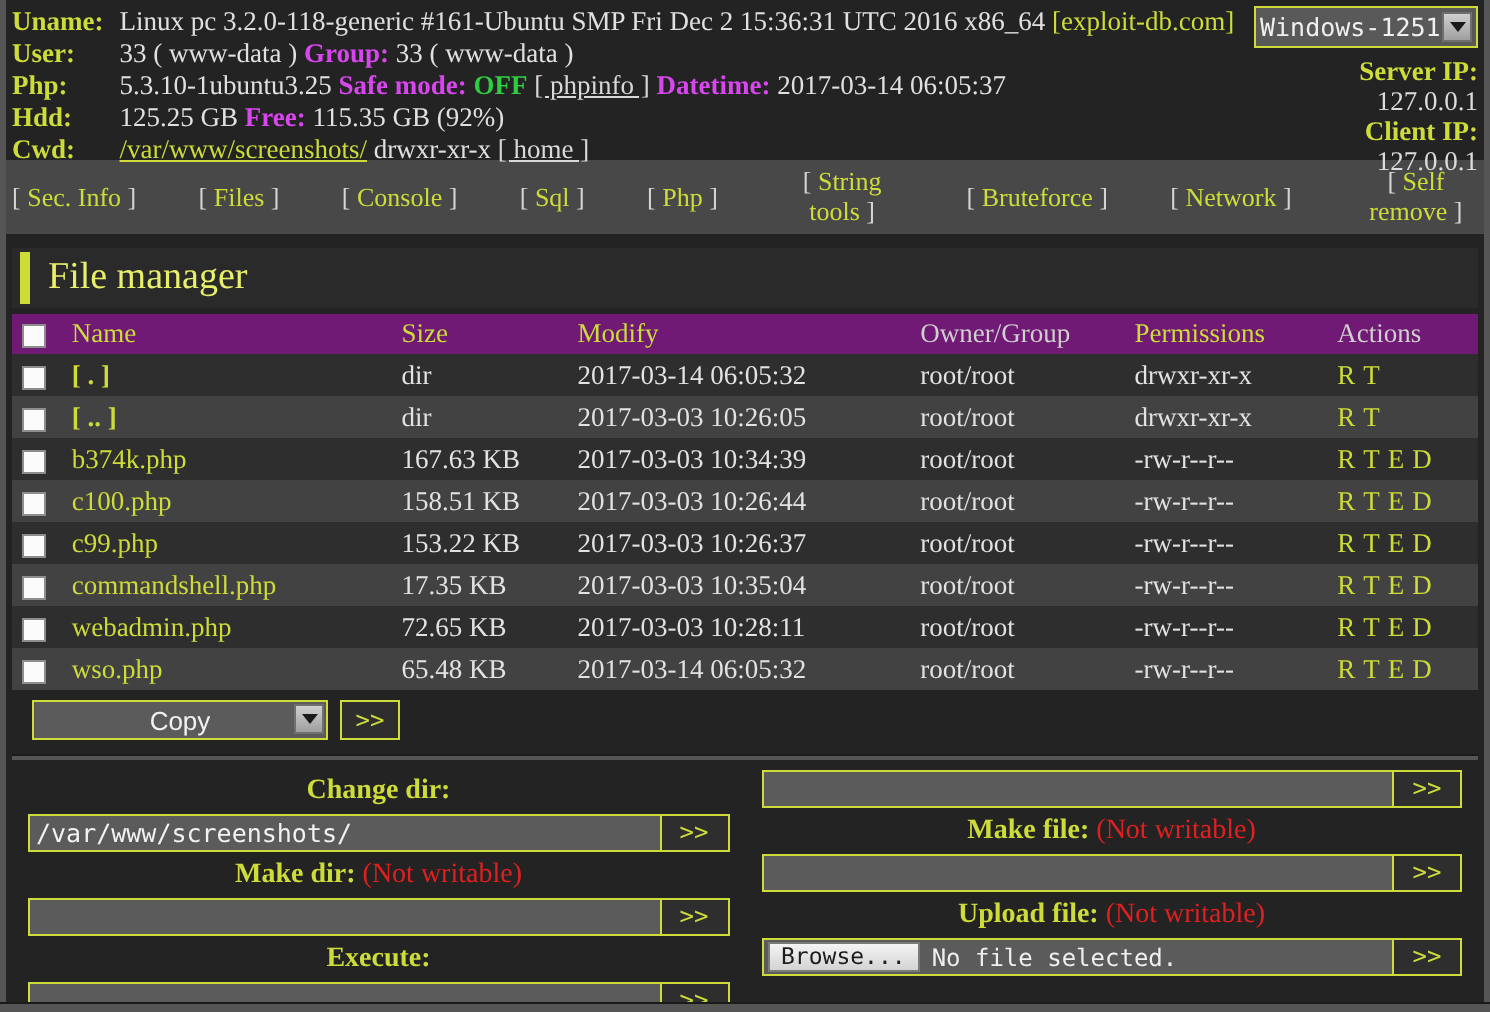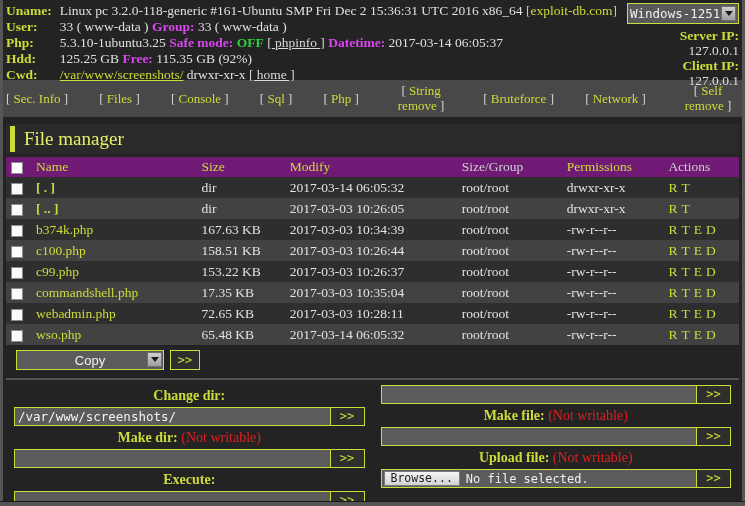--- a/index.html
+++ b/index.html
@@ -432,21 +432,21 @@
       </div>
     </div>
   </div>
 
   <div class="nav">
     <span class="nav-item">[&nbsp;<a href="#">Sec. Info</a>&nbsp;]</span>
     <span class="nav-item">[&nbsp;<a href="#">Files</a>&nbsp;]</span>
     <span class="nav-item">[&nbsp;<a href="#">Console</a>&nbsp;]</span>
     <span class="nav-item">[&nbsp;<a href="#">Sql</a>&nbsp;]</span>
     <span class="nav-item">[&nbsp;<a href="#">Php</a>&nbsp;]</span>
-    <span class="nav-item wide">[&nbsp;<a href="#">String remove</a>&nbsp;]</span>
+    <span class="nav-item wide">[&nbsp;<a href="#">String tools</a>&nbsp;]</span>
     <span class="nav-item">[&nbsp;<a href="#">Bruteforce</a>&nbsp;]</span>
     <span class="nav-item">[&nbsp;<a href="#">Network</a>&nbsp;]</span>
     <span class="nav-item wide">[&nbsp;<a href="#">Self remove</a>&nbsp;]</span>
   </div>
 
   <div class="content">
 
     <div class="title-row">
       <div class="title-bar"></div>
       <div class="title-txt">File manager</div>
@@ -454,21 +454,21 @@
 
     <table class="fm">
       <thead>
         <tr>
           <th class="cbcell">
             <input type="checkbox" class="cb" style="">
           </th>
           <th class="col-name"><span>Name</span></th>
           <th class="col-size"><span>Size</span></th>
           <th class="col-mod"><span>Modify</span></th>
-          <th class="col-own plain"><span>Size/Group</span></th>
+          <th class="col-own plain"><span>Owner/Group</span></th>
           <th class="col-perm"><span>Permissions</span></th>
           <th class="col-act plain"><span>Actions</span></th>
         </tr>
       </thead>
       <tbody id="file-rows">
           <tr class="odd">
             <td class="cbcell"><input type="checkbox" class="cb" style=""></td>
             <td class="name col-name dir"><a href="#">[ . ]</a></td>
             <td class="col-size">dir</td>
             <td class="col-mod">2017-03-14 06:05:32</td>

